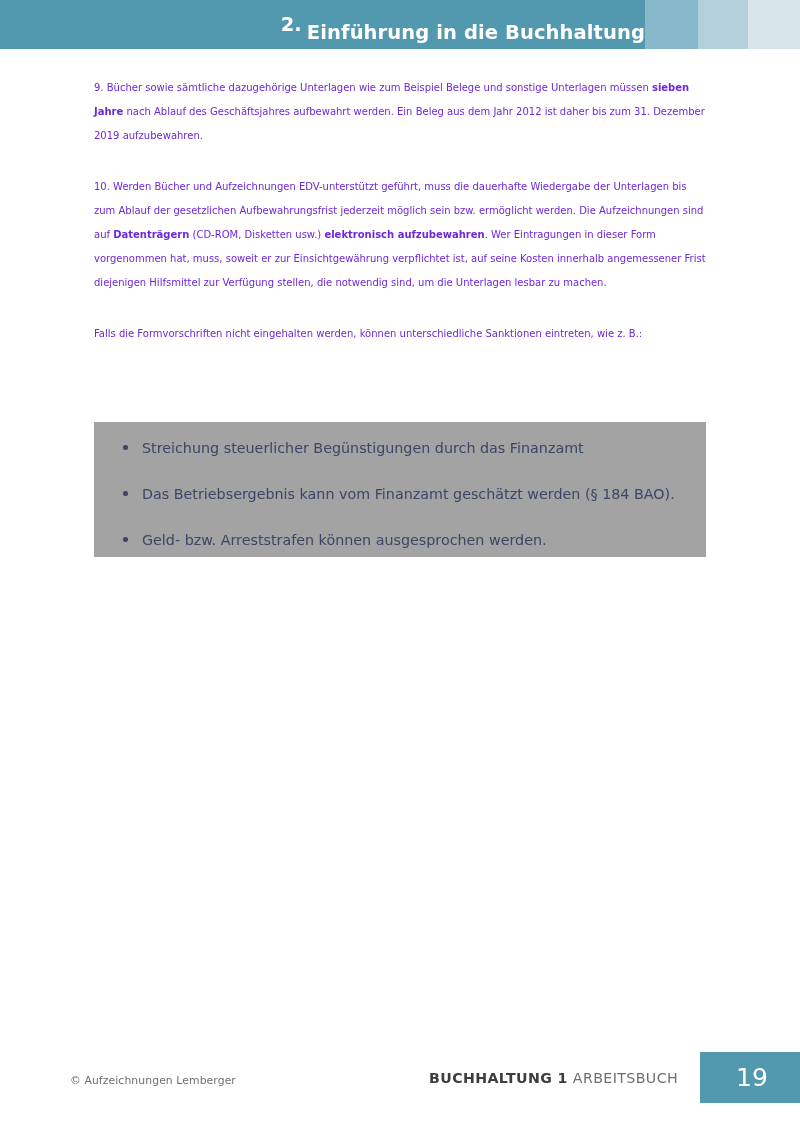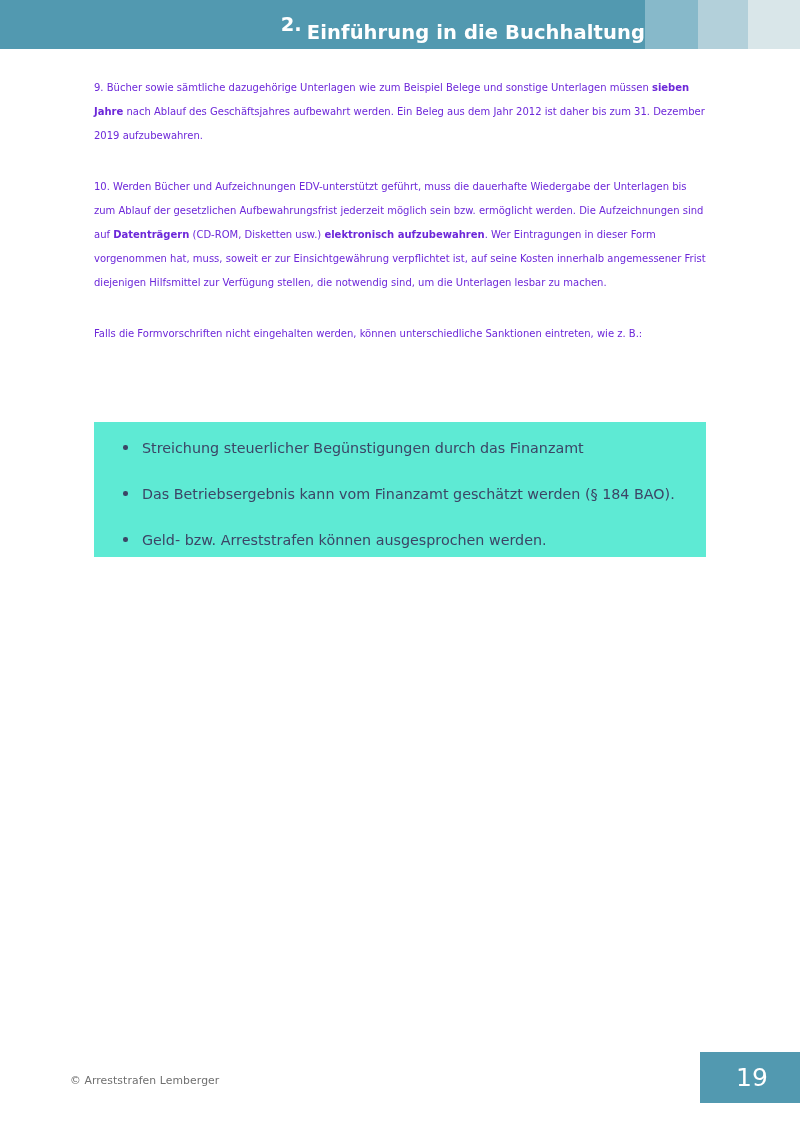--- a/index.html
+++ b/index.html
@@ -97,21 +97,21 @@
     font-weight: bold;
   }
 
   
   .highlight-box {
     position: absolute;
     left: 94px;
     top: 422px;
     width: 612px;
     height: 135px;
-    background: #5eead4;
+    background: #a3a3a3;
   }
   .bullet-list {
     margin: 0;
     padding: 0;
     list-style: none;
     position: absolute;
     left: 0;
     top: 15px;
     width: 612px;
   }
@@ -226,17 +226,20 @@
       <span>Das Betriebsergebnis kann vom Finanzamt geschätzt werden (§ 184 BAO).</span>
     </li>
     <li class="bullet-item">
       <span class="bullet-dot"></span>
       <span>Geld- bzw. Arreststrafen können ausgesprochen werden.</span>
     </li>
   </ul>
 </div>
 
 <div class="footer">
-  <div class="footer-copyright">© Arreststrafen Lemberger</div>
+  <div class="footer-copyright">© Aufzeichnungen Lemberger</div>
+  <div class="footer-booktitle">
+    <span class="bold-part">BUCHHALTUNG 1</span><span class="light-part"> ARBEITSBUCH</span>
+  </div>
   <div class="page-badge">
     <span>19</span>
   </div>
 </div>
 
 </body></html>

